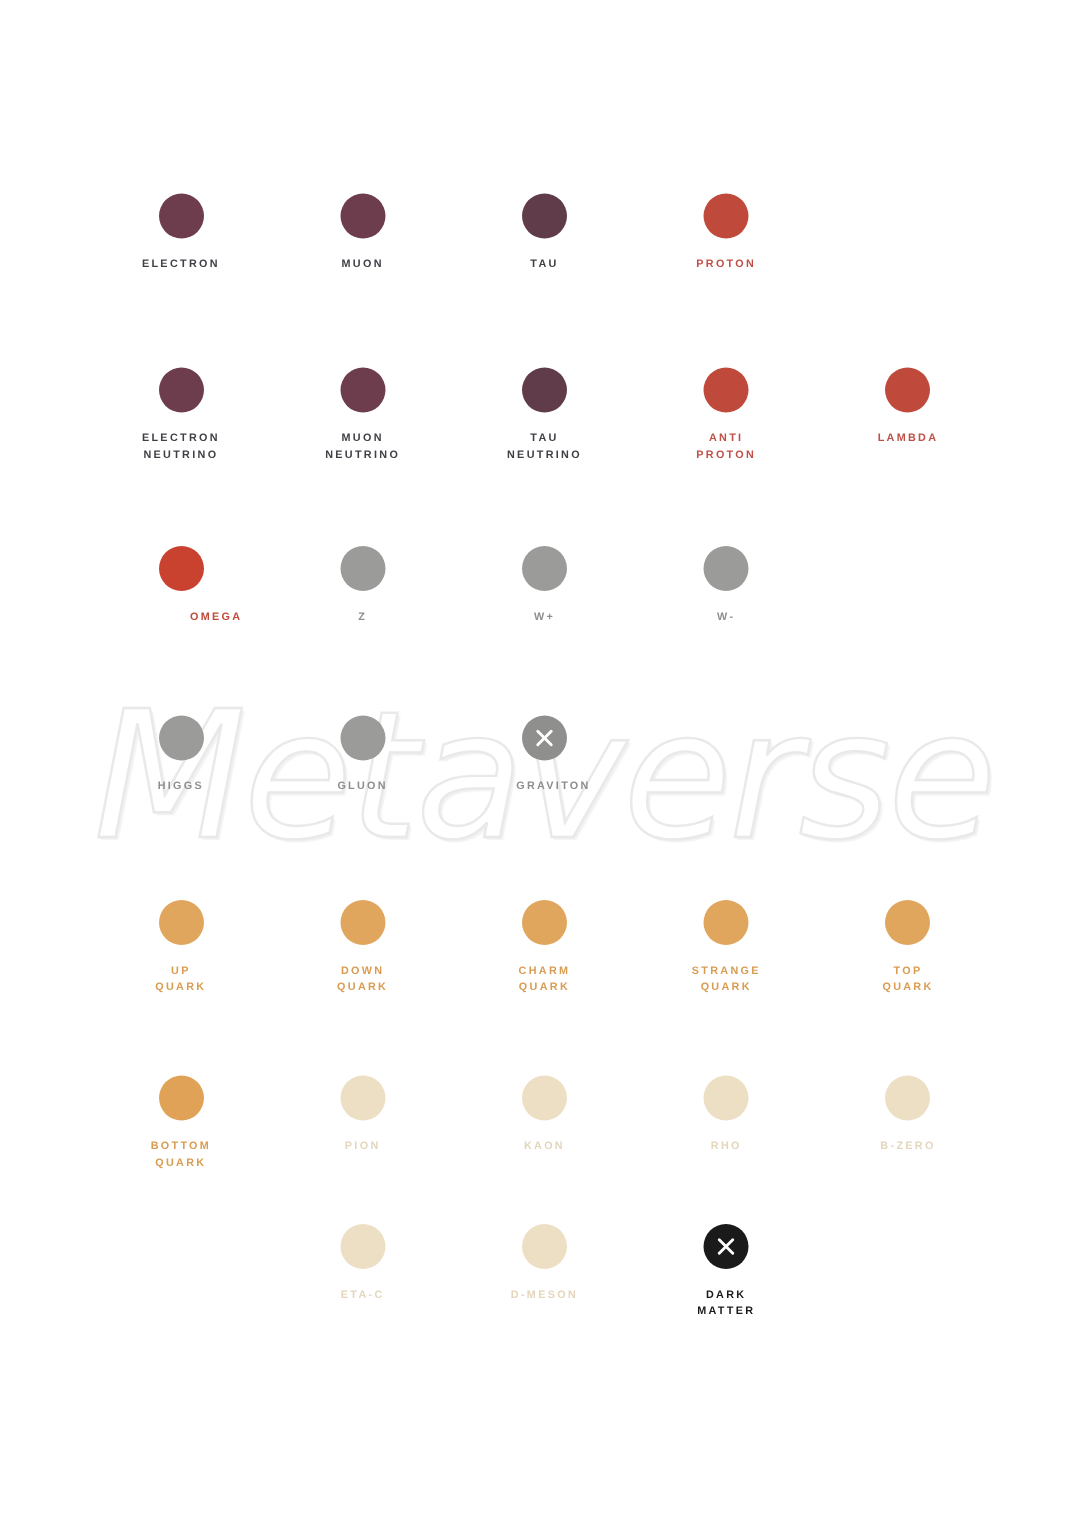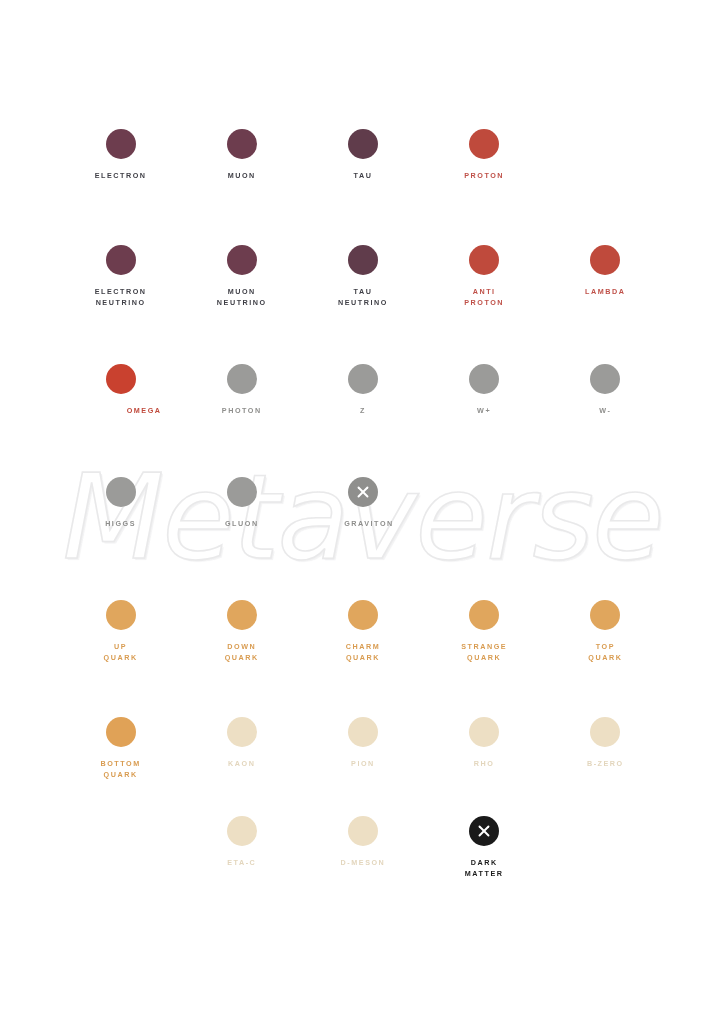--- a/index.html
+++ b/index.html
@@ -146,24 +146,20 @@
           <div class="plabel" style="color: rgb(191, 80, 72);">Lambda</div>
         </div>
       </div>
       <div class="prow" style="top: 364px;">
         <div class="pcell">
           <div class="dot" style="background: rgb(201, 65, 47);"></div>
           <div class="plabel" style="color: rgb(192, 74, 60); margin-left: 47px;">Omega</div>
         </div>
         <div class="pcell">
           <div class="dot" style="background: rgb(155, 155, 153);"></div>
-          <div class="plabel" style="color: rgb(142, 142, 140);">Photon</div>
-        </div>
-        <div class="pcell">
-          <div class="dot" style="background: rgb(155, 155, 153);"></div>
           <div class="plabel" style="color: rgb(142, 142, 140);">Z</div>
         </div>
         <div class="pcell">
           <div class="dot" style="background: rgb(155, 155, 153);"></div>
           <div class="plabel" style="color: rgb(142, 142, 140);">W+</div>
         </div>
         <div class="pcell">
           <div class="dot" style="background: rgb(155, 155, 153);"></div>
           <div class="plabel" style="color: rgb(142, 142, 140);">W-</div>
         </div>
@@ -221,25 +217,25 @@
         </div>
       </div>
       <div class="prow" style="top: 717px;">
         <div class="pcell">
           <div class="dot" style="background: rgb(224, 162, 87);"></div>
           <div class="plabel" style="color: rgb(217, 156, 81);">Bottom
 Quark</div>
         </div>
         <div class="pcell">
           <div class="dot" style="background: rgb(237, 223, 196);"></div>
+          <div class="plabel" style="color: rgb(227, 214, 189);">Pion</div>
+        </div>
+        <div class="pcell">
+          <div class="dot" style="background: rgb(237, 223, 196);"></div>
           <div class="plabel" style="color: rgb(227, 214, 189);">Kaon</div>
-        </div>
-        <div class="pcell">
-          <div class="dot" style="background: rgb(237, 223, 196);"></div>
-          <div class="plabel" style="color: rgb(227, 214, 189);">Pion</div>
         </div>
         <div class="pcell">
           <div class="dot" style="background: rgb(237, 223, 196);"></div>
           <div class="plabel" style="color: rgb(227, 214, 189);">Rho</div>
         </div>
         <div class="pcell">
           <div class="dot" style="background: rgb(237, 223, 196);"></div>
           <div class="plabel" style="color: rgb(227, 214, 189);">B-Zero</div>
         </div>
       </div>

